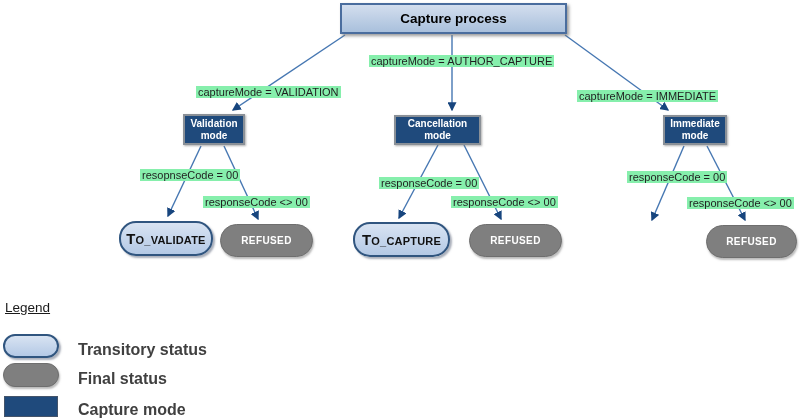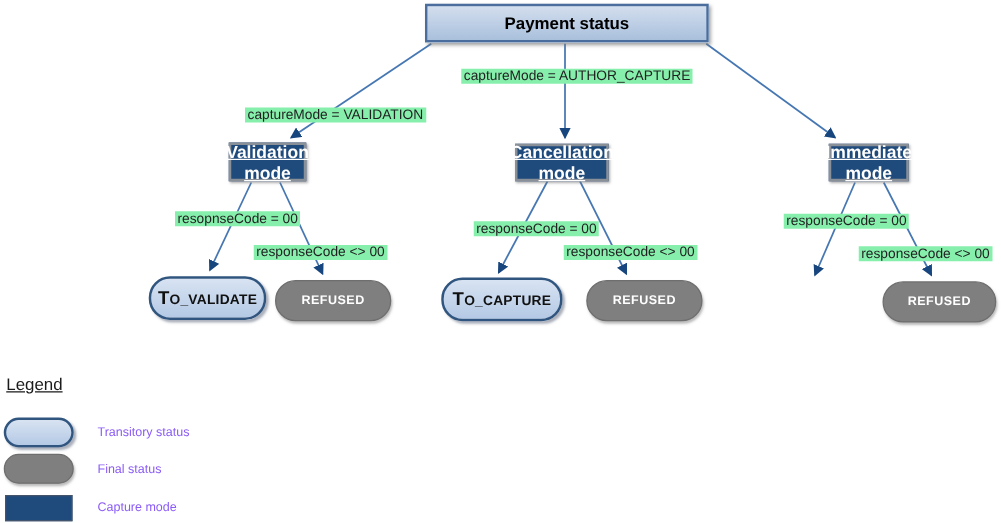--- a/index.html
+++ b/index.html
@@ -23,27 +23,26 @@
     background:linear-gradient(to bottom,var(--root-fill-top,#d3deee),var(--root-fill-bottom,#a9c0dc));
     border:2px solid var(--root-border,#4a6d9e);
     box-shadow:2px 2px 3px rgba(120,120,120,.75);
     font-size:13.5px;font-weight:bold;color:#000;
   }
 
   .mode-node{
     background:var(--mode-fill,#1f4a7c);
     border:2px solid var(--mode-border,#8a9097);
     box-shadow:1px 1px 2px rgba(120,120,120,.6);
-    color:#fff;font-size:14px;font-weight:bold;line-height:1.2;
+    color:#fff;font-size:10px;font-weight:bold;line-height:1.2;
     flex-direction:column;
-    text-decoration:underline;
   }
   .mode-node span{display:block;}
   #mode-validation{left:183px;top:114px;width:62px;height:31px;}
-  #mode-cancellation{left:412px;top:115px;width:75px;height:30px;}
+  #mode-cancellation{left:394px;top:115px;width:87px;height:30px;}
   #mode-immediate{left:663px;top:115px;width:64px;height:30px;}
 
   .pill{
     border-radius:17px;
   }
   .transitory{
     background:linear-gradient(to bottom,var(--transitory-fill-top,#d8e3f2),var(--transitory-fill-bottom,#b4c9e5));
     border:2px solid var(--transitory-border,#30557f);
     box-shadow:2px 2px 2px rgba(100,110,130,.55);
     color:#111;font-weight:bold;font-size:11px;letter-spacing:.2px;
@@ -81,21 +80,21 @@
     font-size:13.5px;color:#1a1a1a;text-decoration:underline;
   }
   .legend-swatch{position:absolute;z-index:3;box-sizing:border-box;}
   #legend-swatch-transitory{left:3px;top:334px;width:56px;height:24px;border-radius:12px;}
   #legend-swatch-final{left:3px;top:363px;width:56px;height:24px;border-radius:12px;}
   #legend-swatch-capture{
     left:4px;top:396px;width:54px;height:21px;
     background:var(--mode-fill,#1f4a7c);border:1px solid #44546a;
   }
   .legend-label{
-    position:absolute;left:78px;z-index:3;font-size:10px;color:#8b5cf6;white-space:nowrap;
+    position:absolute;left:78px;z-index:3;font-size:16px;color:#404040;white-space:nowrap;font-weight:bold;
   }
   #legend-label-transitory{top:341px;}
   #legend-label-final{top:370px;}
   #legend-label-capture{top:401px;}
 </style>
 </head>
 <body>
 
 <div id="canvas">
 
@@ -111,29 +110,30 @@
     <line class="edge" x1="201" y1="146" x2="168" y2="216" marker-end="url(#arrow)"></line>
     <line class="edge" x1="224" y1="146" x2="258" y2="219" marker-end="url(#arrow)"></line>
     <line class="edge" x1="438" y1="145" x2="399" y2="218" marker-end="url(#arrow)"></line>
     <line class="edge" x1="464" y1="145" x2="501" y2="219" marker-end="url(#arrow)"></line>
     <line class="edge" x1="684" y1="146" x2="652" y2="220" marker-end="url(#arrow)"></line>
     <line class="edge" x1="707" y1="146" x2="745" y2="220" marker-end="url(#arrow)"></line>
   </svg>
 
   <div class="edge-label" id="lbl-cm-validation">captureMode = VALIDATION</div>
   <div class="edge-label" id="lbl-cm-author">captureMode = AUTHOR_CAPTURE</div>
+  <div class="edge-label" id="lbl-cm-immediate">captureMode = IMMEDIATE</div>
 
   <div class="edge-label" id="lbl-rc-v-ok">resopnseCode = 00</div>
   <div class="edge-label" id="lbl-rc-v-ko">responseCode &lt;&gt; 00</div>
   <div class="edge-label" id="lbl-rc-c-ok">responseCode = 00</div>
   <div class="edge-label" id="lbl-rc-c-ko">responseCode &lt;&gt; 00</div>
   <div class="edge-label" id="lbl-rc-i-ok">responseCode = 00</div>
   <div class="edge-label" id="lbl-rc-i-ko">responseCode &lt;&gt; 00</div>
 
-  <div class="node root-node">Payment status</div>
+  <div class="node root-node">Capture process</div>
 
   <div class="node mode-node" id="mode-validation">
     <span>Validation</span>
     <span>mode</span>
   </div>
   <div class="node mode-node" id="mode-cancellation">
     <span>Cancellation</span>
     <span>mode</span>
   </div>
   <div class="node mode-node" id="mode-immediate">

